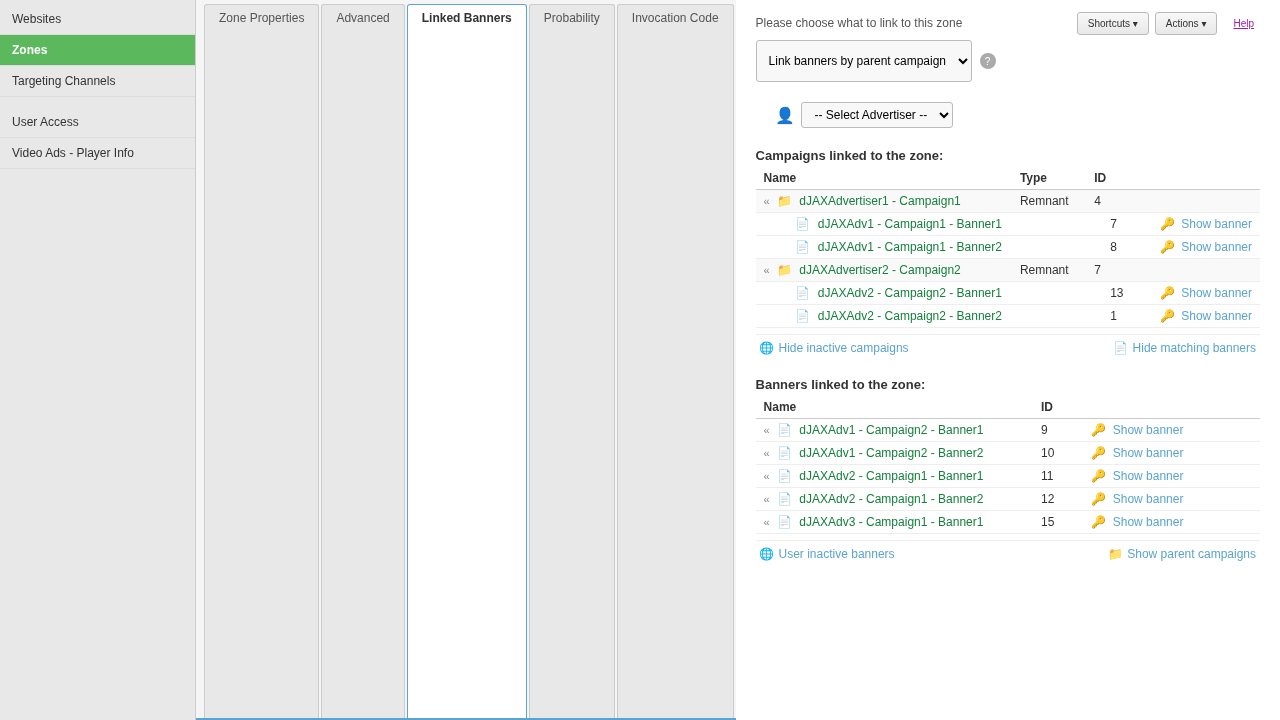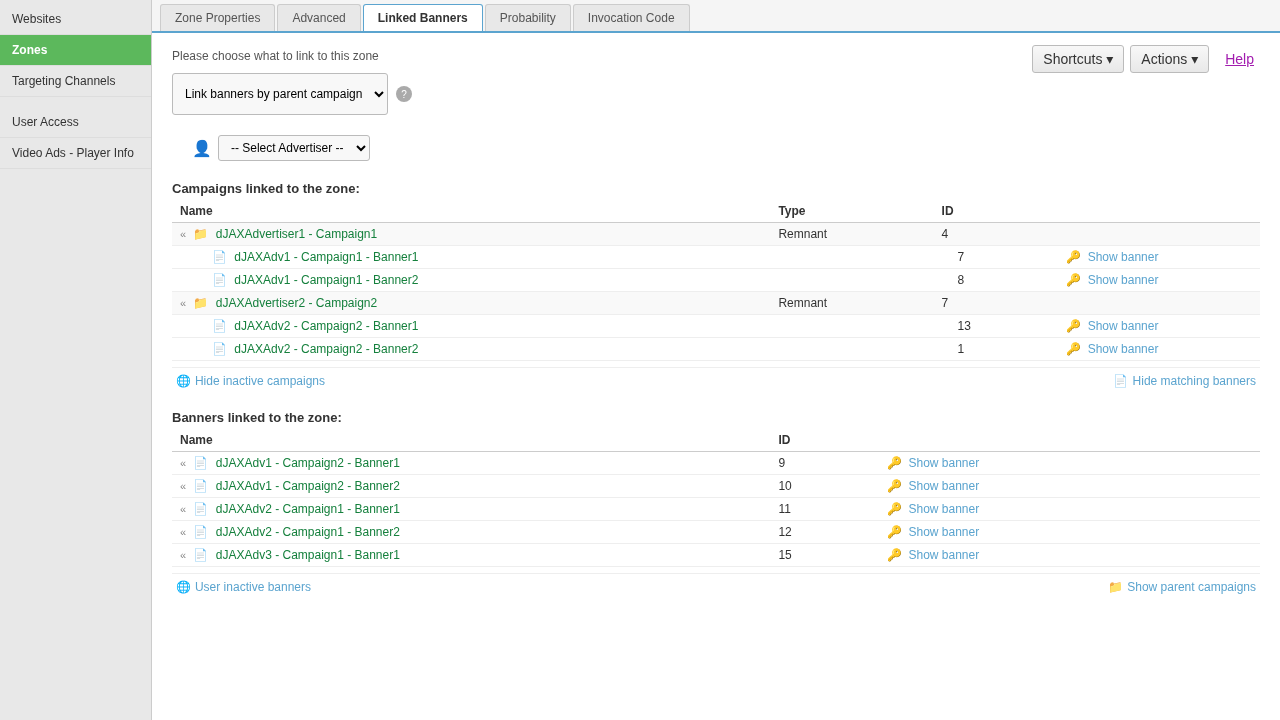--- a/index.html
+++ b/index.html
@@ -2,21 +2,21 @@
 <html><head>
   <meta charset="utf-8">
   <style>
     * { box-sizing: border-box; margin: 0; padding: 0; }
     body { font-family: Arial, sans-serif; font-size: 12px; background: #f0f0f0; color: #333; }
     
     .layout { display: flex; height: 720px; }
     
     
     .sidebar {
-      width: 152px;
+      width: 196px;
       background: #e8e8e8;
       border-right: 1px solid #ccc;
       flex-shrink: 0;
       padding-top: 4px;
     }
     .sidebar-item {
       padding: 8px 12px;
       cursor: pointer;
       color: #333;
       border-bottom: 1px solid #ddd;
@@ -24,21 +24,21 @@
     .sidebar-item.active {
       background: #5cb85c;
       color: white;
       font-weight: bold;
     }
 
     
     .main {
       flex: 1;
       display: flex;
-      flex-direction: column;
+      flex-direction: row;
       overflow: hidden;
       background: #fff;
     }
 
     
     .tabs {
       display: flex;
       background: #f5f5f5;
       border-bottom: 2px solid #5ba4cf;
       padding-top: 4px;
@@ -79,21 +79,21 @@
       display: flex;
       gap: 6px;
       align-items: center;
     }
     .btn {
       padding: 5px 10px;
       border: 1px solid #bbb;
       background: linear-gradient(to bottom, #f8f8f8, #e8e8e8);
       cursor: pointer;
       border-radius: 3px;
-      font-size: 14px;
+      font-size: 10px;
       color: #333;
     }
     .btn.help-btn {
       background: transparent;
       border: none;
       color: #a21caf;
       text-decoration: underline;
     }
     .section-desc {
       margin-bottom: 10px;

